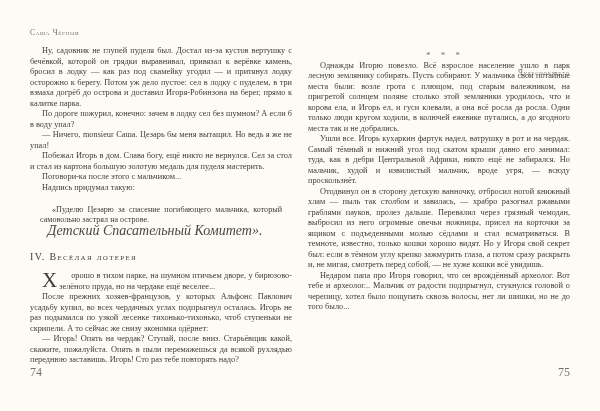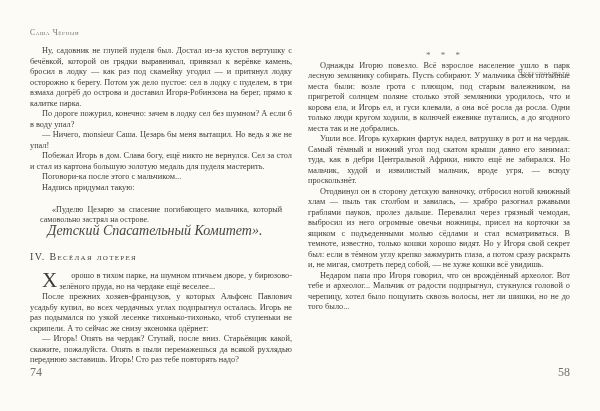--- a/index.html
+++ b/index.html
@@ -82,16 +82,16 @@
     <div class="running-header rh-right">Чудесное лето</div>
 
     <div class="body-text">
       <p class="separator">* * *</p>
       <p>Однажды Игорю повезло. Всё взрослое население ушло в парк лесную землянику собирать. Пусть собирают. У мальчика свои потайные места были: возле грота с плющом, под старым валежником, на пригретой солнцем поляне столько этой земляники уродилось, что и корова ела, и Игорь ел, и гуси клевали, а она всё росла да росла. Одни только люди кругом ходили, в колючей ежевике путались, а до ягодного места так и не добрались.</p>
       <p>Ушли все. Игорь кухаркин фартук надел, ватрушку в рот и на чердак. Самый тёмный и нижний угол под скатом крыши давно его занимал: туда, как в дебри Центральной Африки, никто ещё не забирался. Но мальчик, худой и извилистый мальчик, вроде угря, — всюду проскользнёт.</p>
       <p>Отодвинул он в сторону детскую ванночку, отбросил ногой книжный хлам — пыль так столбом и завилась, — храбро разогнал ржавыми граблями пауков, пролез дальше. Перевалил через грязный чемодан, выбросил из него огромные овечьи ножницы, присел на корточки за ящиком с подъеденными молью сёдлами и стал всматриваться. В темноте, известно, только кошки хорошо видят. Но у Игоря свой секрет был: если в тёмном углу крепко зажмурить глаза, а потом сразу раскрыть и, не мигая, смотреть перед собой, — не хуже кошки всё увидишь.</p>
       <p>Недаром папа про Игоря говорил, что он врождённый археолог. Вот тебе и археолог... Мальчик от радости подпрыгнул, стукнулся головой о черепицу, хотел было пощупать сквозь волосы, нет ли шишки, но не до того было...</p>
     </div>
 
-    <div class="page-number pn-right">58</div>
+    <div class="page-number pn-right">75</div>
   </div>
 
 </div>
 
 </body></html>

